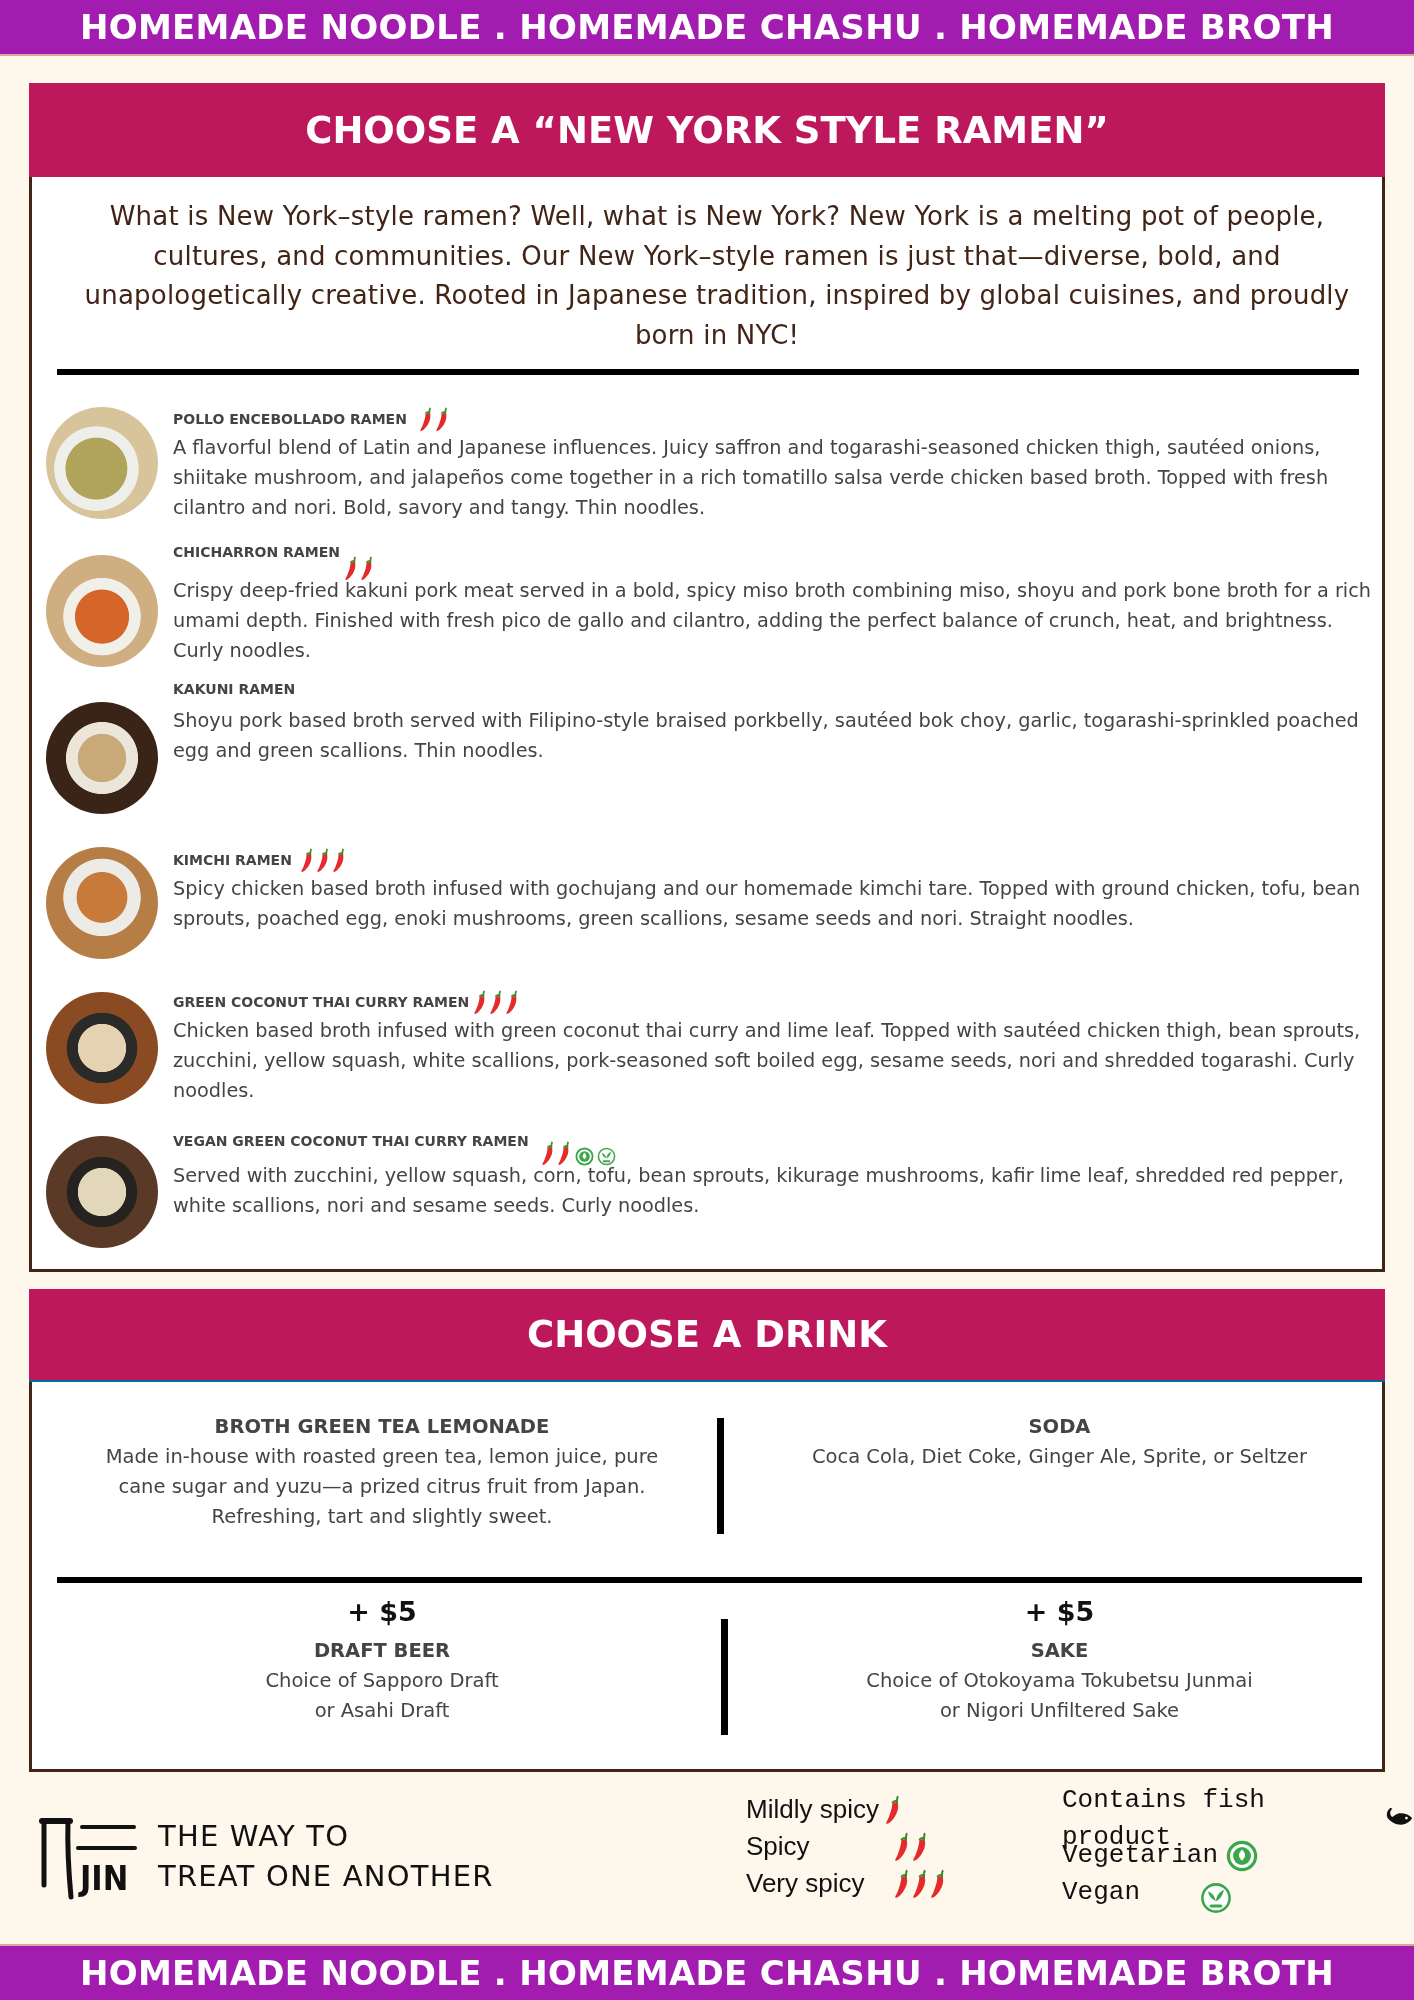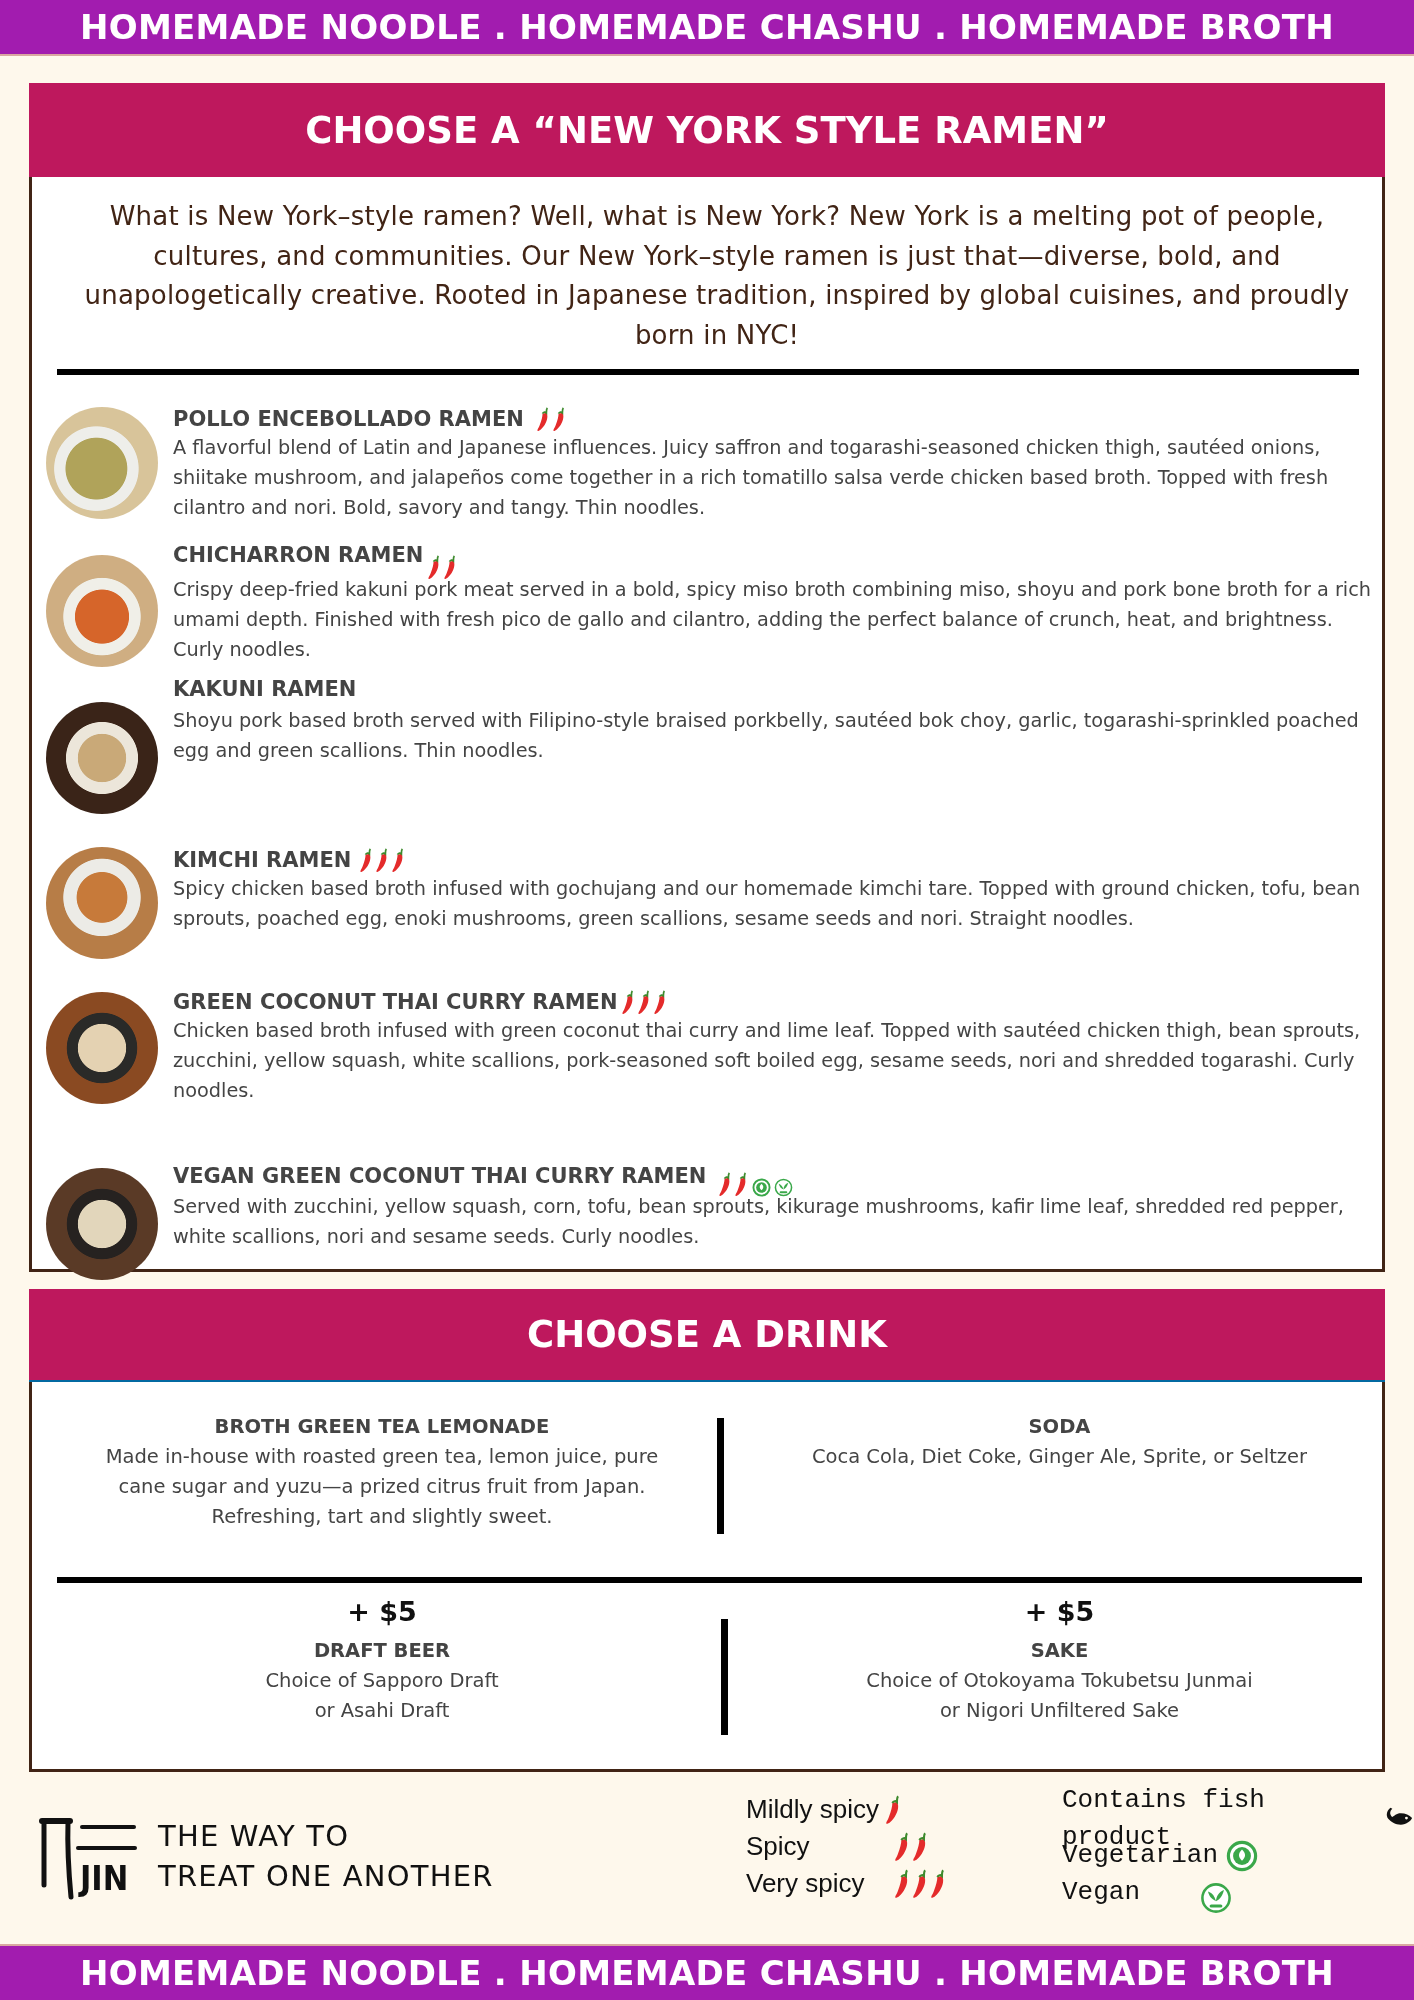--- a/index.html
+++ b/index.html
@@ -35,21 +35,21 @@
   }
   .hrule { position: absolute; height: 6px; background: #000; }
 
   .item { position: absolute; left: 14px; width: 1330px; }
   .thumb {
     position: absolute; left: 0; width: 112px; height: 112px; border-radius: 50%;
     overflow: hidden;
   }
   .item-text { position: absolute; left: 127px; right: 0; }
   .item-name {
-    font-family: "DejaVu Sans", sans-serif; font-weight: bold; font-size: 21px;
+    font-family: "DejaVu Sans", sans-serif; font-weight: bold; font-size: 14px;
     color: #444; display: inline-flex; align-items: center; gap: 4px;
   }
   .item-desc {
     font-family: "DejaVu Sans", sans-serif; font-size: 19.3px; line-height: 30px;
     color: #444;
   }
   .icons { display: inline-flex; align-items: flex-end; gap: 1px; }
 
   .drink-col {
     position: absolute; text-align: center;
@@ -187,21 +187,21 @@
             </svg>
           <svg width="15" height="25">
               <use href="#chili"></use>
             </svg>
         </span>
       </div>
       <div class="item-desc">Chicken based broth infused with green coconut thai curry and lime leaf. Topped with sautéed chicken thigh, bean sprouts, zucchini, yellow squash, white scallions, pork-seasoned soft boiled egg, sesame seeds, nori and shredded togarashi. Curly noodles.</div>
     </div>
   </div>
 
-  <div class="item" style="top:958px;height:120px;margin-top:32px;">
+  <div class="item" style="top:958px;height:120px;">
     <div class="thumb" style="top:1px;background:radial-gradient(circle at 50% 50%, #e2d6bb 0 30%, #262220 31% 44%, #5a3a26 45%);"></div>
     <div class="item-text" style="top:-3px;">
       <div class="item-name" style="height:30px;align-items:flex-start;">
         <span>VEGAN GREEN COCONUT THAI CURRY RAMEN</span>
         <span class="icons" style="margin-left:8px;margin-top:8px;">
           <svg width="15" height="25">
               <use href="#chili"></use>
             </svg>
           <svg width="15" height="25">
               <use href="#chili"></use>

